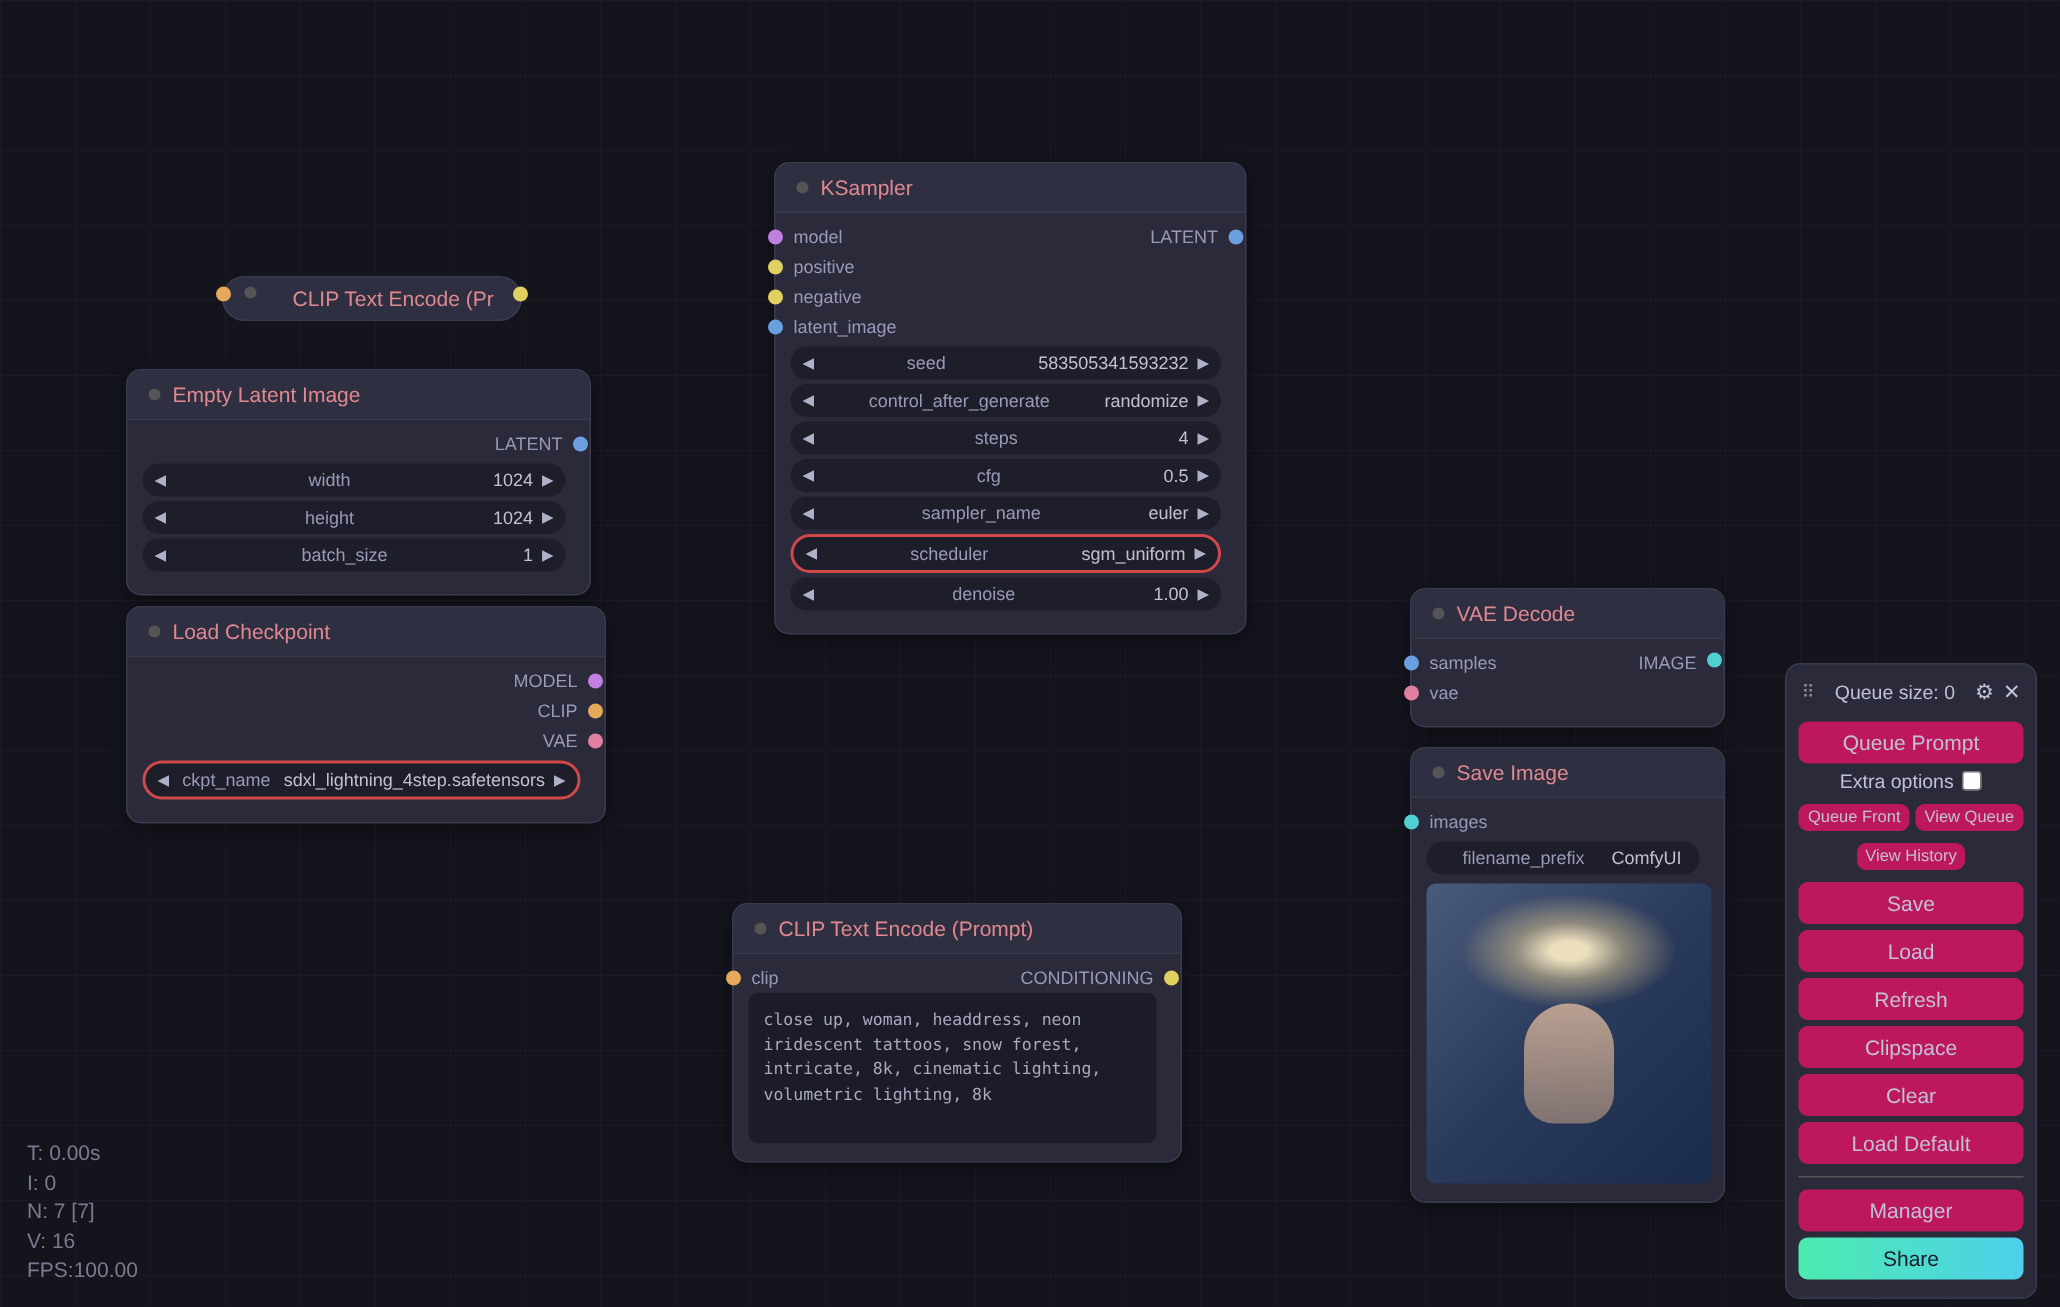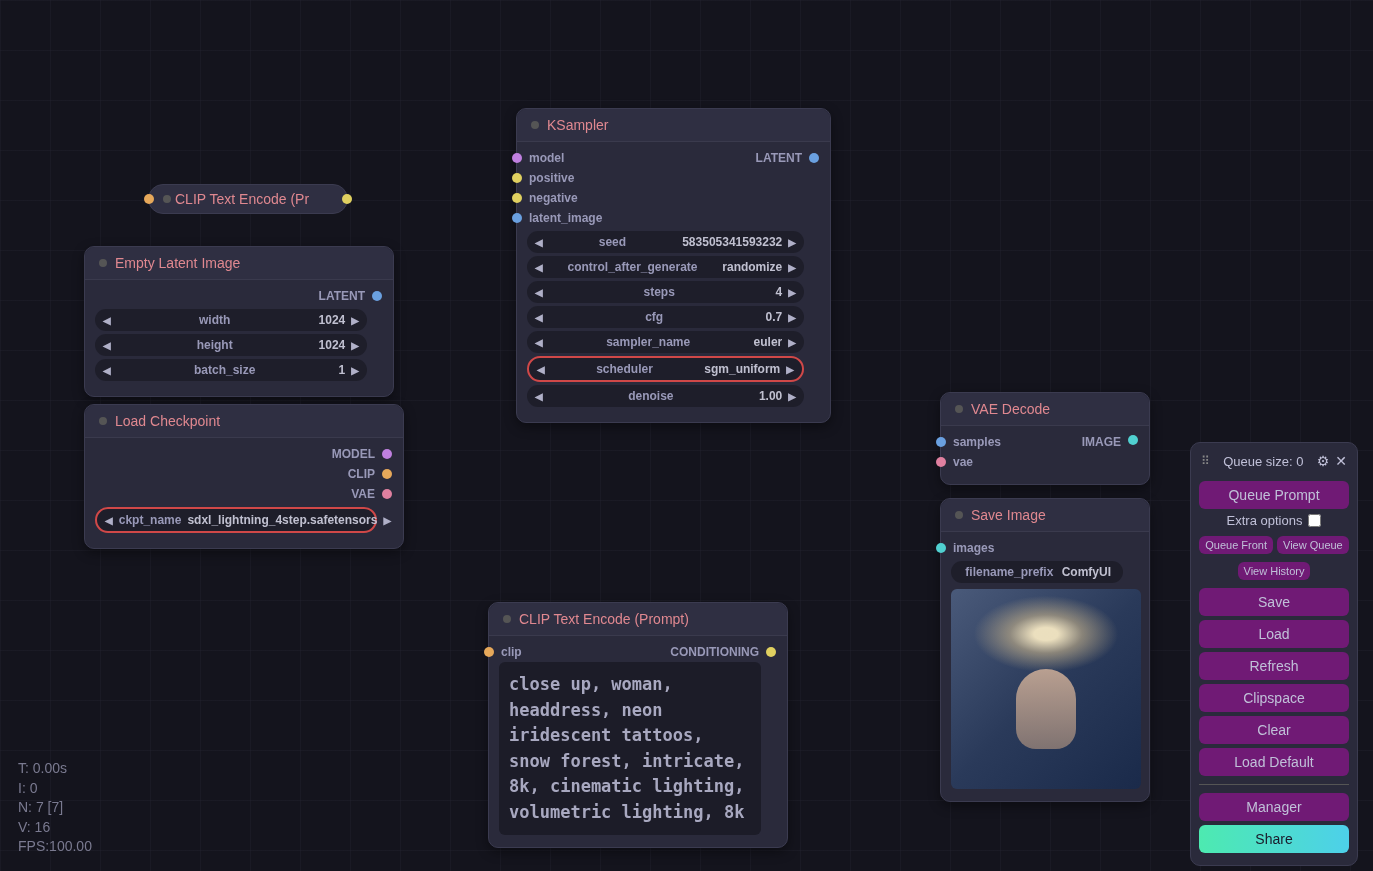--- a/index.html
+++ b/index.html
@@ -40,21 +40,21 @@
     .node-dot {
       width: 8px; height: 8px;
       border-radius: 50%;
       background: #555;
     }
     .node-title {
       color: #e08890;
       font-size: 14px;
       font-weight: 500;
     }
-    .node-body { padding: 6px 26px 12px 10px; position: relative; font-weight: bold; }
+    .node-body { padding: 6px 16px 12px 10px; position: relative; }
     
     .port-row {
       display: flex;
       align-items: center;
       justify-content: space-between;
       font-size: 12px;
       color: #9999b8;
       padding: 2px 2px;
       position: relative;
       min-height: 20px;
@@ -95,37 +95,37 @@
       user-select: none;
     }
     .wlabel { flex: 1; text-align: center; }
     .wvalue { text-align: center; color: #c0c0d0; }
     
     .textarea {
       background: #1c1c28;
       border-radius: 6px;
       padding: 10px;
       font-family: monospace;
-      font-size: 17px;
+      font-size: 11px;
       color: #a8a8c0;
       line-height: 1.5;
       white-space: pre-wrap;
       width: 100%;
       min-height: 100px;
     }
     
     .collapsed-node {
       position: absolute;
       background: #2f2f42;
       border: 1px solid #3b3b50;
       border-radius: 16px;
       padding: 6px 14px;
       display: flex;
-      align-items: center;
-      gap: 4px;
+      align-items: flex-start;
+      gap: 24px;
     }
     
     .preview-image {
       width: 190px;
       height: 200px;
       border-radius: 6px;
       margin-top: 6px;
       background: linear-gradient(135deg, #4a5a7a 0%, #2a3a5a 50%, #1a2a4a 100%);
       position: relative;
       overflow: hidden;
@@ -167,21 +167,21 @@
       padding: 2px 2px 8px 2px;
     }
     .side-icons { display: flex; gap: 6px; align-items: center; }
     .grip { color: #888; cursor: move; font-size: 12px; }
     .gear { font-size: 14px; cursor: pointer; }
     .xclose { font-size: 14px; cursor: pointer; }
     
     .btn {
       display: block;
       width: 100%;
-      background: #701a75;
+      background: #be185d;
       color: #c0c0d8;
       border: none;
       border-radius: 6px;
       padding: 6px;
       margin: 4px 0;
       font-size: 14px;
       cursor: pointer;
       text-align: center;
     }
     .btn.small {
@@ -341,21 +341,21 @@
       </div>
       <div class="widget">
         <span class="arr">◀</span>
         <span class="wlabel">steps</span>
         <span class="wvalue">4</span>
         <span class="arr">▶</span>
       </div>
       <div class="widget">
         <span class="arr">◀</span>
         <span class="wlabel">cfg</span>
-        <span class="wvalue">0.7</span>
+        <span class="wvalue">0.5</span>
         <span class="arr">▶</span>
       </div>
       <div class="widget">
         <span class="arr">◀</span>
         <span class="wlabel">sampler_name</span>
         <span class="wvalue">euler</span>
         <span class="arr">▶</span>
       </div>
       <div class="widget highlight">
         <span class="arr">◀</span>

